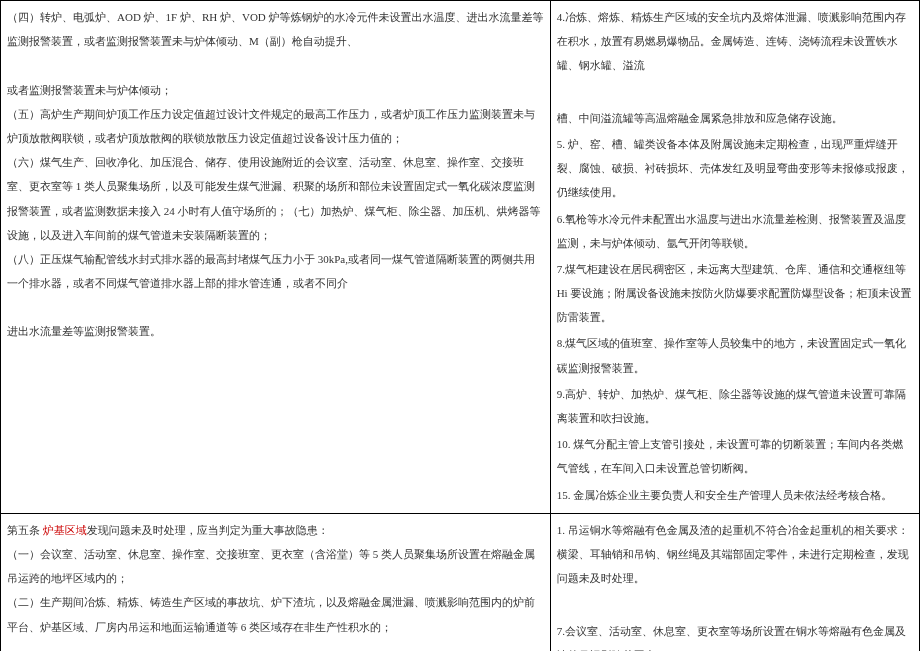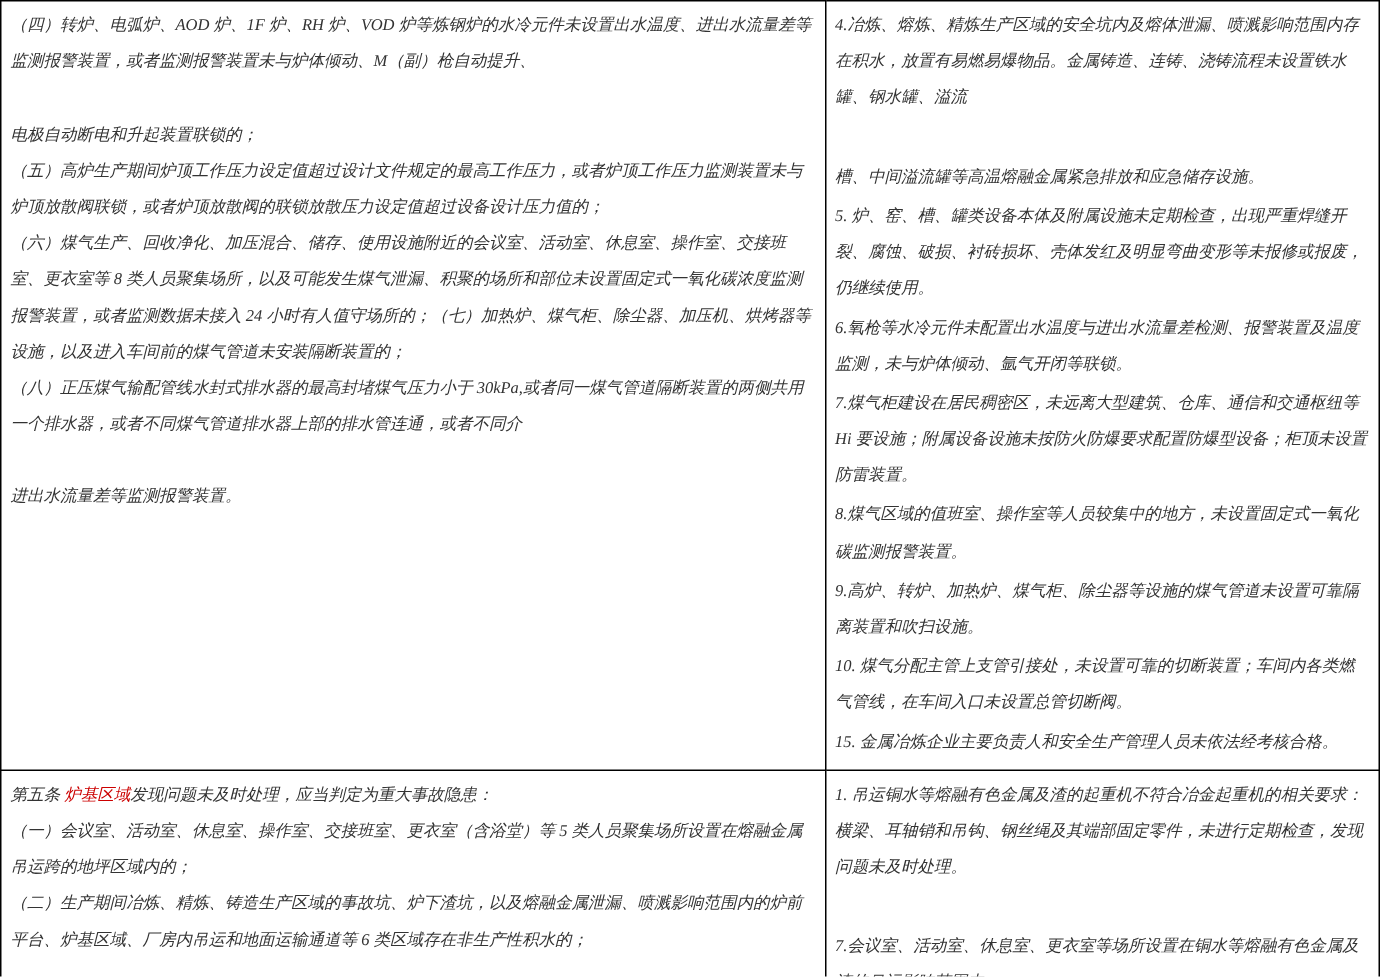--- a/index.html
+++ b/index.html
@@ -19,36 +19,36 @@
       table-layout: fixed;
     }
     td {
       border: 1px solid #000;
       vertical-align: top;
       padding: 4px 6px;
       word-wrap: break-word;
     }
     .col1 { width: 500px; }
     .col2 { width: 336px; }
-    p { margin: 0; font-style: italic; }
+    p { margin: 0; }
     .red { color: #cc0000; }
     .right-list p { margin-bottom: 2px; }
   </style>
 </head>
 <body>
 
 <table>
   <tbody>
       <tr>
     <td class="col1">
       <p>（四）转炉、电弧炉、AOD 炉、1F 炉、RH 炉、VOD 炉等炼钢炉的水冷元件未设置出水温度、进出水流量差等监测报警装置，或者监测报警装置未与炉体倾动、M（副）枪自动提升、</p>
       <p>&nbsp;</p>
-      <p>电极自动断电和升起装置联锁的；</p>
+      <p>或者监测报警装置未与炉体倾动；</p>
       <p>（五）高炉生产期间炉顶工作压力设定值超过设计文件规定的最高工作压力，或者炉顶工作压力监测装置未与炉顶放散阀联锁，或者炉顶放散阀的联锁放散压力设定值超过设备设计压力值的；</p>
-      <p>（六）煤气生产、回收净化、加压混合、储存、使用设施附近的会议室、活动室、休息室、操作室、交接班室、更衣室等 8 类人员聚集场所，以及可能发生煤气泄漏、积聚的场所和部位未设置固定式一氧化碳浓度监测报警装置，或者监测数据未接入 24 小时有人值守场所的；（七）加热炉、煤气柜、除尘器、加压机、烘烤器等设施，以及进入车间前的煤气管道未安装隔断装置的；</p>
+      <p>（六）煤气生产、回收净化、加压混合、储存、使用设施附近的会议室、活动室、休息室、操作室、交接班室、更衣室等 1 类人员聚集场所，以及可能发生煤气泄漏、积聚的场所和部位未设置固定式一氧化碳浓度监测报警装置，或者监测数据未接入 24 小时有人值守场所的；（七）加热炉、煤气柜、除尘器、加压机、烘烤器等设施，以及进入车间前的煤气管道未安装隔断装置的；</p>
       <p>（八）正压煤气输配管线水封式排水器的最高封堵煤气压力小于 30kPa,或者同一煤气管道隔断装置的两侧共用一个排水器，或者不同煤气管道排水器上部的排水管连通，或者不同介</p>
       <p>&nbsp;</p>
       <p>进出水流量差等监测报警装置。</p>
     </td>
     <td class="col2 right-list">
       <p>4.冶炼、熔炼、精炼生产区域的安全坑内及熔体泄漏、喷溅影响范围内存在积水，放置有易燃易爆物品。金属铸造、连铸、浇铸流程未设置铁水罐、钢水罐、溢流</p>
       <p>&nbsp;</p>
       <p>槽、中间溢流罐等高温熔融金属紧急排放和应急储存设施。</p>
       <p>5. 炉、窑、槽、罐类设备本体及附属设施未定期检查，出现严重焊缝开裂、腐蚀、破损、衬砖损坏、壳体发红及明显弯曲变形等未报修或报废，仍继续使用。</p>
       <p>6.氧枪等水冷元件未配置出水温度与进出水流量差检测、报警装置及温度监测，未与炉体倾动、氩气开闭等联锁。</p>

